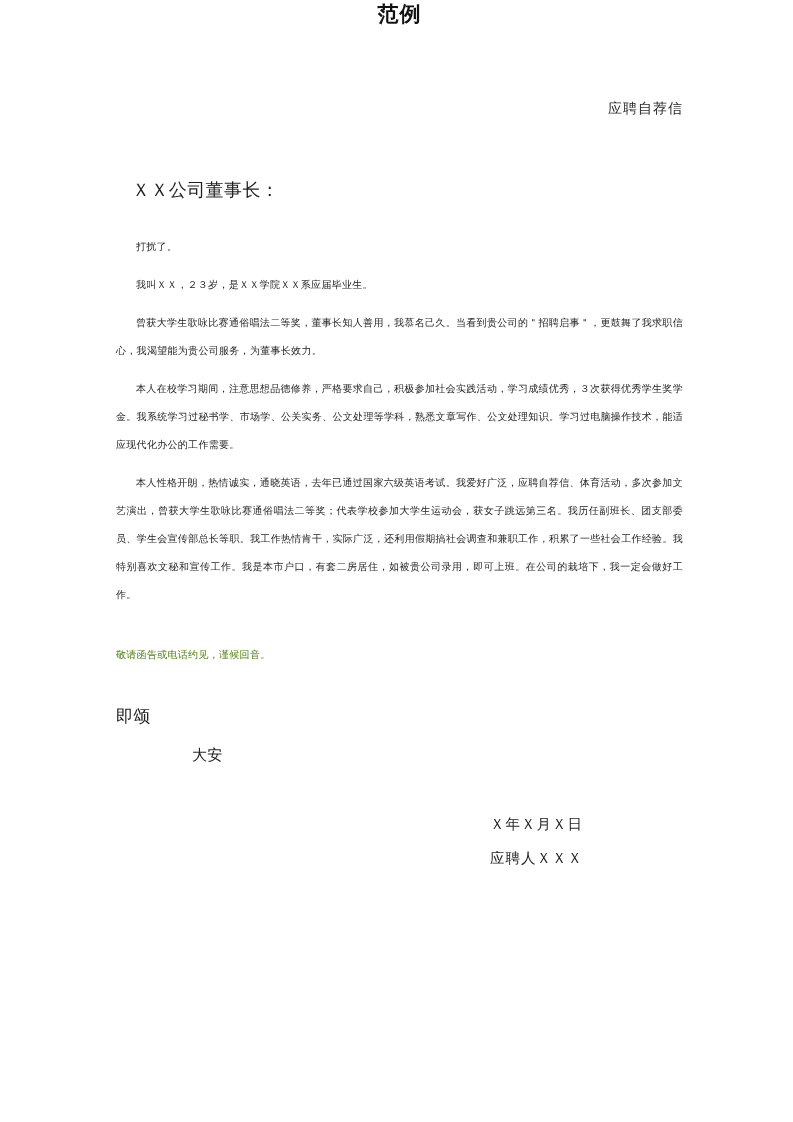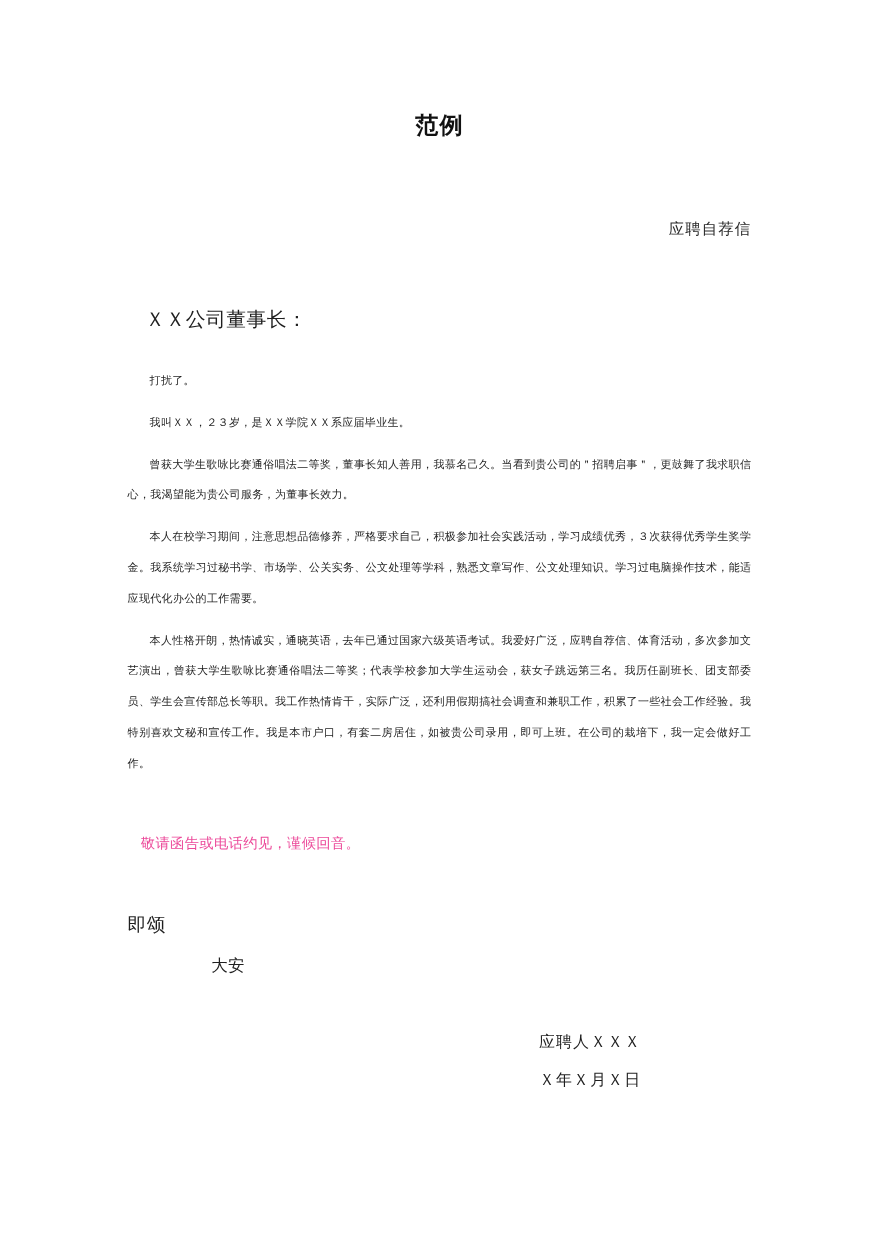--- a/index.html
+++ b/index.html
@@ -23,21 +23,20 @@
   .content {
     position: absolute;
     left: 116px;
     top: 0;
     width: 567px;
   }
 
   
   .doc-title {
     margin: 0;
-    padding-top: 100px;
     text-align: center;
     font-size: 21px;
     font-weight: bold;
     letter-spacing: 1px;
     line-height: 1.35;
     color: #111111;
   }
 
   
   .doc-subtitle {
@@ -72,25 +71,25 @@
   }
   p.body-para.tight {
     padding-top: 10px;
   }
 
   .closing-block {
     margin: 0;
     padding-top: 32px;
   }
   .closing-line {
-    margin: 12px;
-    font-size: 13px;
+    margin: 0;
+    font-size: 10px;
     line-height: 28px;
     letter-spacing: 0.3px;
-    color: #ec4899;
+    color: #4d7c0f;
   }
   .salute-word {
     margin: 0;
     padding-top: 34px;
     font-size: 17px;
     line-height: 28px;
     letter-spacing: 0.3px;
     color: #1f1f1f;
   }
   .salute-word-2 {
@@ -147,18 +146,18 @@
 
     <div class="closing-block">
       <p class="closing-line">敬请函告或电话约见，谨候回音。</p>
     </div>
 
     <p class="salute-word">即颂</p>
 
     <p class="salute-word-2">大安</p>
 
     <div class="signature-block">
+      <p class="sig-line sig-date">Ｘ年Ｘ月Ｘ日</p>
       <p class="sig-line sig-name">应聘人ＸＸＸ</p>
-      <p class="sig-line sig-date">Ｘ年Ｘ月Ｘ日</p>
     </div>
 
   </div>
 </div>
 
 </body></html>

